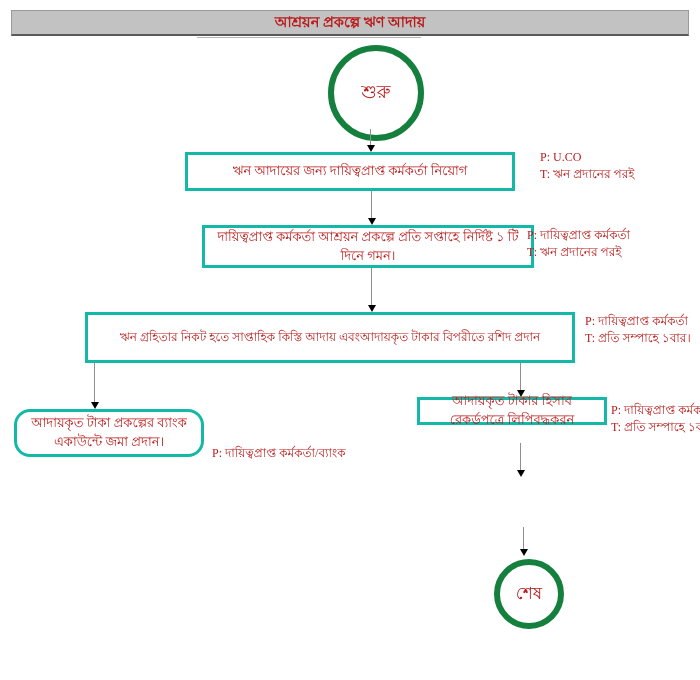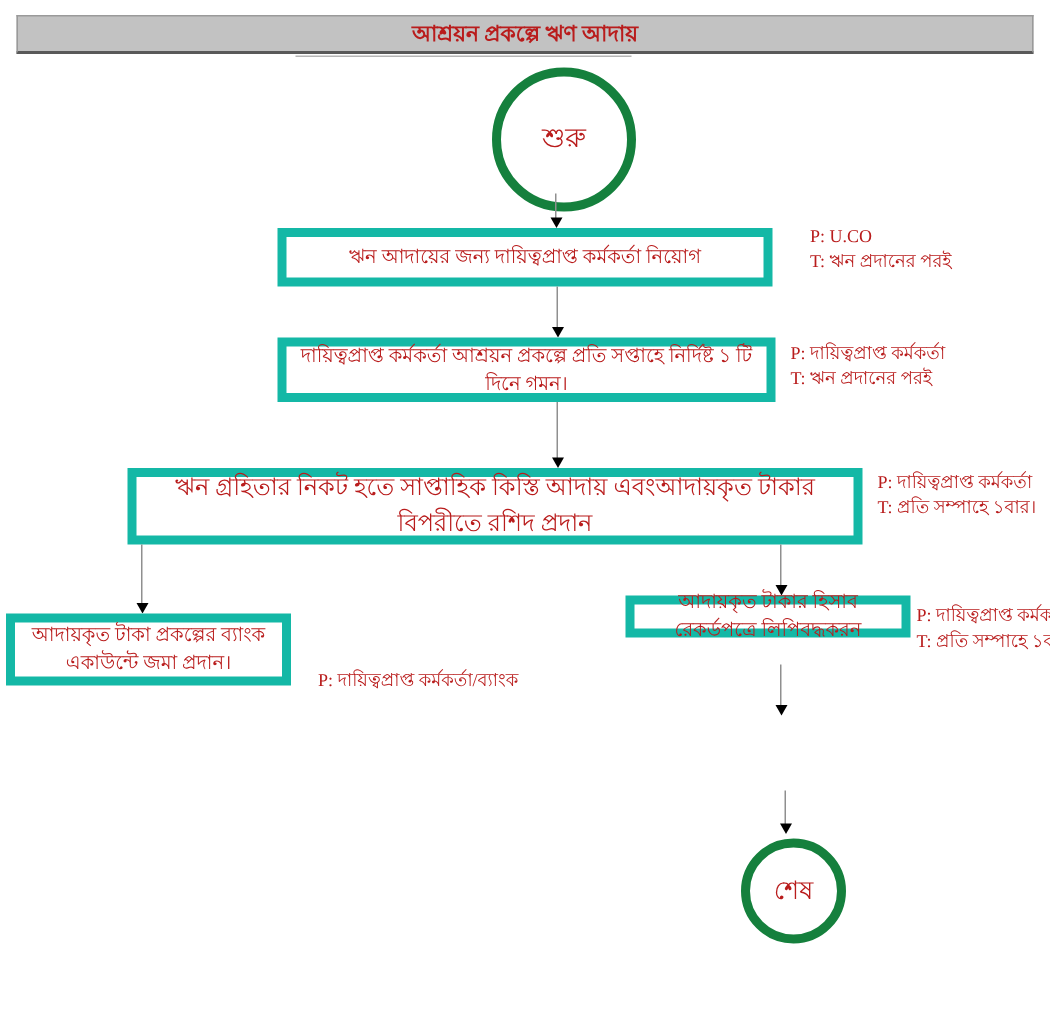--- a/index.html
+++ b/index.html
@@ -19,28 +19,28 @@
   }
   
   .circle{
     position:absolute;border:6px solid #15803d;border-radius:50%;
     display:flex;align-items:center;justify-content:center;background:#fff;
   }
   .circle.start{left:328px;top:45px;width:84px;height:84px;font-size:18px;}
   .circle.end{left:494px;top:559px;width:58px;height:58px;font-size:17px;}
   
   .pbox{
-    position:absolute;border:6px solid #14b8a6;background:#fff;
+    position:absolute;border:3px solid #14b8a6;background:#fff;
     display:flex;align-items:center;justify-content:center;text-align:center;
     font-size:13px;line-height:1.45;padding:2px 8px;box-sizing:border-box;
   }
   .box1{left:185px;top:152px;width:330px;height:39px;}
-  .box2{left:185px;top:225px;width:332px;height:43px;}
-  .box3{left:85px;top:312px;width:490px;height:51px;font-size:16px;}
-  .box4{left:4px;top:409px;width:190px;height:48px;}
+  .box2{left:202px;top:225px;width:332px;height:43px;}
+  .box3{left:85px;top:312px;width:490px;height:51px;font-size:12px;}
+  .box4{left:14px;top:409px;width:190px;height:48px;border-radius:16px;}
   .box5{left:417px;top:397px;width:190px;height:28px;}
   .box6{left:415px;top:477px;width:193px;height:50px;}
   
   .vline{position:absolute;width:1px;background:#8f8f8f;}
   .l1{left:370px;top:129px;height:17px;}
   .l2{left:371px;top:191px;height:28px;}
   .l3{left:371px;top:268px;height:38px;}
   .l4{left:94px;top:363px;height:40px;}
   .l5{left:520px;top:363px;height:28px;}
   .l6{left:520px;top:443px;height:28px;}

